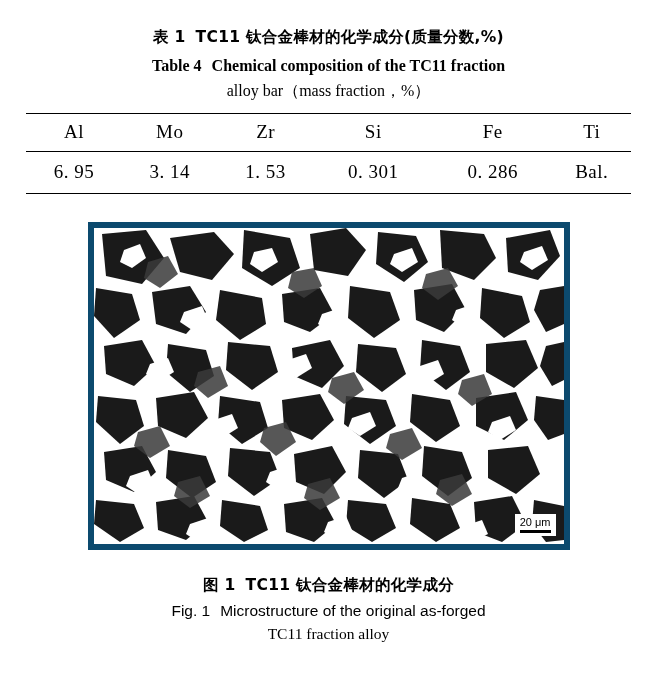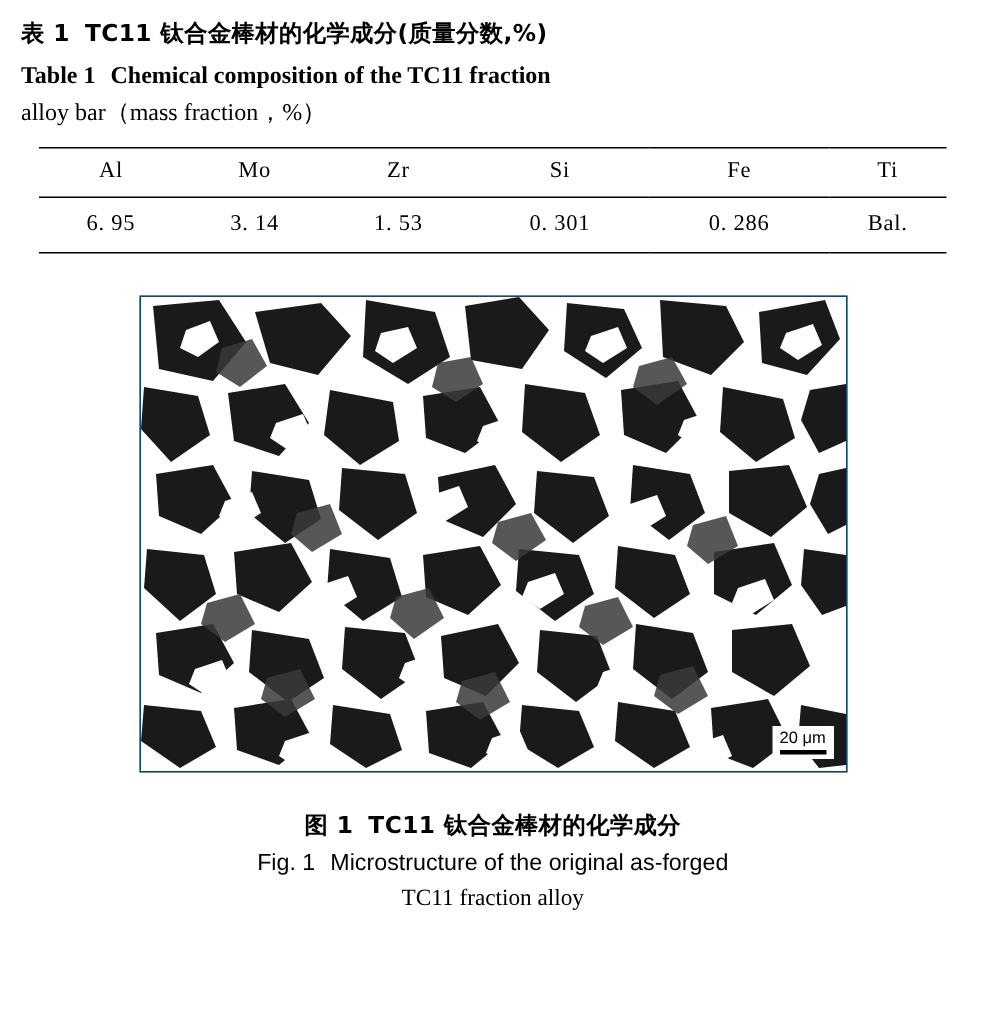--- a/index.html
+++ b/index.html
@@ -17,22 +17,22 @@
   .page {
     width: 657px;
     height: 688px;
     position: relative;
     box-sizing: border-box;
     padding: 0 14px;
   }
 
   
   .table-caption {
-    text-align: left;
-    margin-top: 10px;
+    text-align: center;
+    margin-top: 25px;
   }
   .cap-cn {
     font-family: "DejaVu Sans", sans-serif;
     font-weight: bold;
     font-size: 15.5px;
     letter-spacing: 0.3px;
     line-height: 24px;
   }
   .cap-cn .cap-label {
     margin-right: 10px;
@@ -55,21 +55,21 @@
   }
 
   
   .data-table-wrap {
     margin: 10px auto 0 auto;
     width: 605px;
   }
   table.data-table {
     width: 100%;
     border-collapse: collapse;
-    font-size: 15px;
+    font-size: 19px;
   }
   table.data-table th,
   table.data-table td {
     text-align: center;
     font-weight: normal;
     padding: 7px 0 8px 0;
     letter-spacing: 0.5px;
   }
   table.data-table thead tr {
     border-top: 1.6px solid #000;
@@ -85,23 +85,23 @@
   
   .figure-block {
     margin-top: 28px;
     text-align: center;
   }
   .micrograph {
     position: relative;
     width: 470px;
     height: 316px;
     margin: 0 auto;
-    background: #f97316;
+    background: #a3a3a3;
     overflow: hidden;
-    border: 1px solid #0c4a6e;
+    border: 6px solid #0c4a6e;
   }
   .micro-canvas {
     position: absolute;
     inset: 0;
     width: 100%;
     height: 100%;
     display: block;
   }
   .scalebar {
     position: absolute;
@@ -154,21 +154,21 @@
 </head>
 <body>
 
 <div class="page">
 
   <div class="table-caption">
     <div class="cap-cn">
       <span class="cap-label">表 1</span><span>TC11 钛合金棒材的化学成分(质量分数,%)</span>
     </div>
     <div class="cap-en">
-      <span class="cap-label">Table 1</span><span>Chemical composition of the TC11 fraction</span>
+      <span class="cap-label">Table 4</span><span>Chemical composition of the TC11 fraction</span>
     </div>
     <div class="cap-en-line2">alloy bar（mass fraction，%）</div>
   </div>
 
   <div class="data-table-wrap">
     <table class="data-table">
       <thead>
         <tr>
           <th>Al</th>
           <th>Mo</th>

